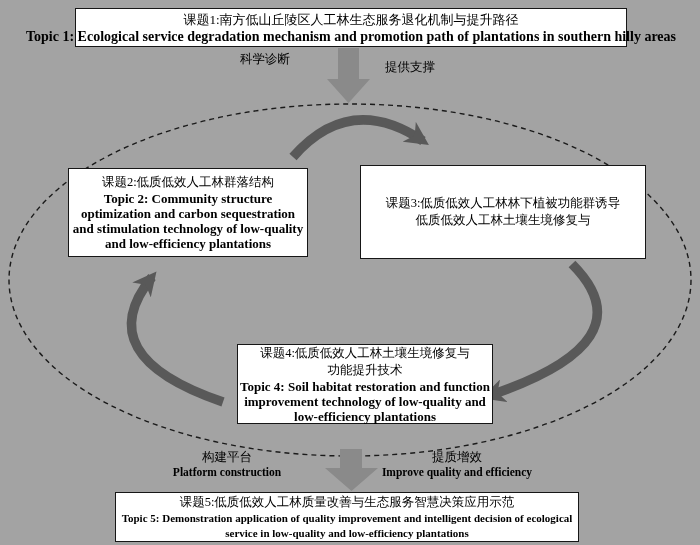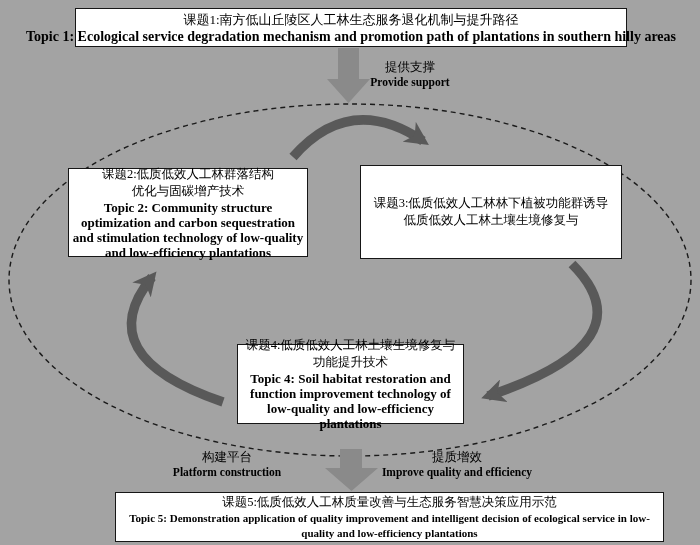--- a/index.html
+++ b/index.html
@@ -16,24 +16,24 @@
     text-align:center;z-index:2;
   }
   .box.thin{border-width:1.2px;}
   .cn{font-size:12.5px;line-height:17px;}
   .en{font-size:13px;line-height:15px;font-weight:bold;}
   .nowrap{white-space:nowrap;}
   .box1{left:75px;top:8px;width:552px;height:39px;}
   .box1 .cn{font-size:13px;line-height:18px;}
   .box1 .en{font-size:14px;}
   .box2{left:68px;top:168px;width:240px;height:89px;padding:1px 2px;}
-  .box3{left:360px;top:165px;width:262px;height:94px;padding:1px 2px;}
+  .box3{left:360px;top:165px;width:286px;height:94px;padding:1px 2px;}
   .box3 .en{font-size:10.9px;line-height:14.2px;}
-  .box4{left:237px;top:344px;width:227px;height:80px;padding:16px 2px;}
-  .box5{left:115px;top:492px;width:549px;height:50px;}
+  .box4{left:237px;top:344px;width:256px;height:80px;padding:16px 2px;}
+  .box5{left:115px;top:492px;width:464px;height:50px;}
   .box5 .en{font-size:11px;}
   .flow-label{position:absolute;text-align:center;z-index:2;}
   .flow-label .cn{font-size:12.5px;line-height:15px;}
   .flow-label .en{font-size:11.5px;line-height:15px;}
   .label-sci{left:185px;top:52px;width:160px;}
   .label-support{left:330px;top:60px;width:160px;}
   .label-platform{left:147px;top:450px;width:160px;}
   .label-improve{left:368px;top:450px;width:178px;}
 </style>
 </head>
@@ -60,29 +60,28 @@
 
     <path d="M 223,402 Q 88,356 152,277" fill="none" stroke-width="9.5" marker-end="url(#ah)" stroke="#595959"></path>
   </svg>
 
   <div class="box box1 thin">
     <div class="cn nowrap">课题1:南方低山丘陵区人工林生态服务退化机制与提升路径</div>
     <div class="en nowrap">Topic 1: Ecological service degradation mechanism and promotion path of plantations in southern hilly areas</div>
   </div>
 
   <div class="flow-label label-sci">
+    <div class="cn">科学诊断</div>
   </div>
   <div class="flow-label label-support">
     <div class="cn">提供支撑</div>
-    <div class="en">Provide support</div>
   </div>
 
   <div class="box box2">
     <div class="cn">课题2:低质低效人工林群落结构</div>
-    <div class="cn">优化与固碳增产技术</div>
     <div class="en">Topic 2: Community structure optimization and carbon sequestration and stimulation technology of low-quality and low-efficiency plantations</div>
   </div>
 
   <div class="box box3">
     <div class="cn">课题3:低质低效人工林林下植被功能群诱导</div>
     <div class="cn">低质低效人工林土壤生境修复与</div>
   </div>
 
   <div class="box box4">
     <div class="cn">课题4:低质低效人工林土壤生境修复与</div>

